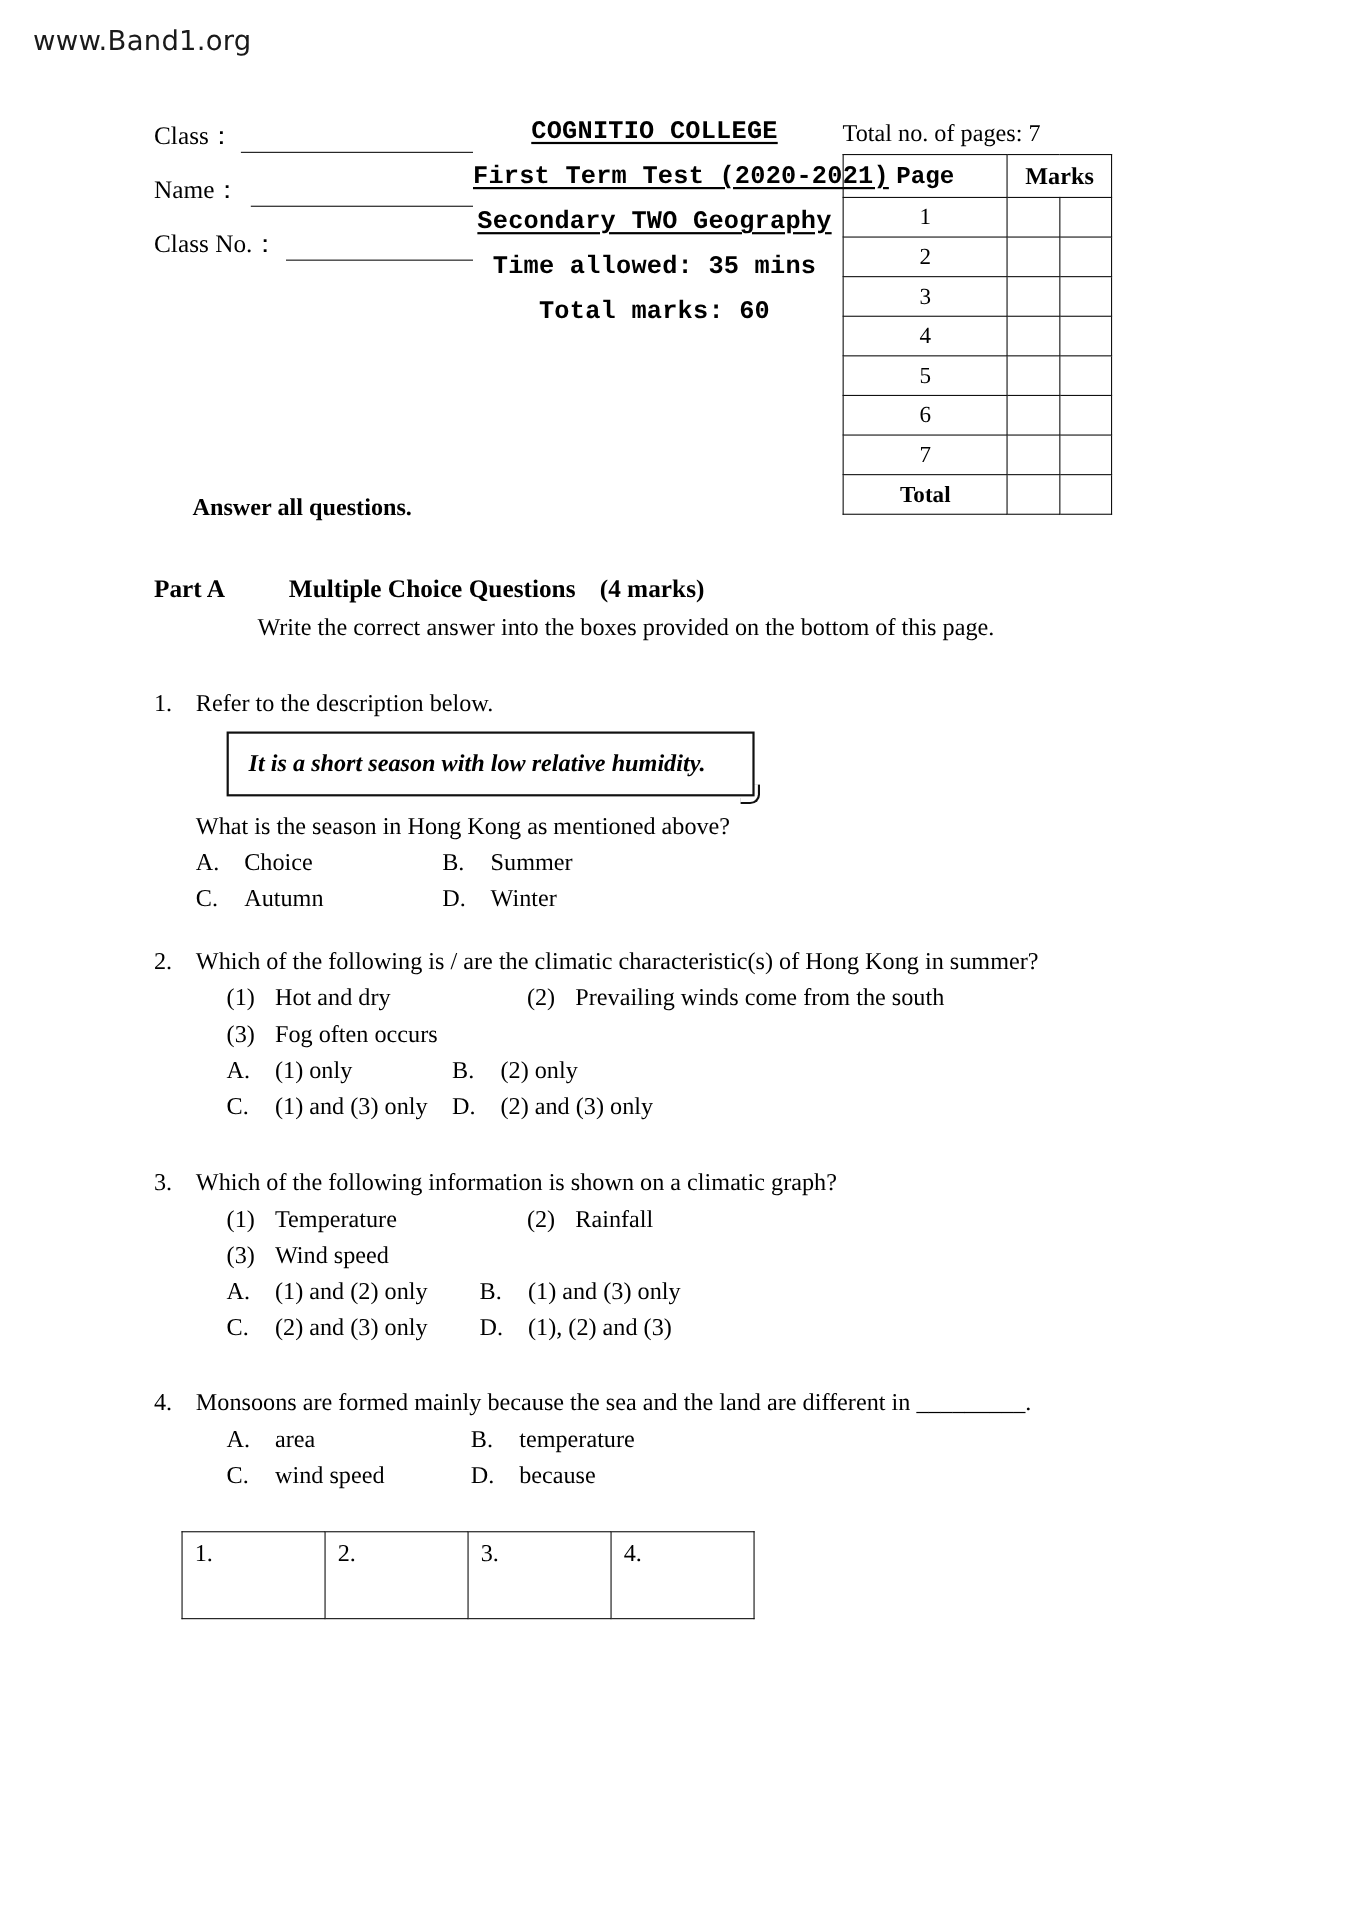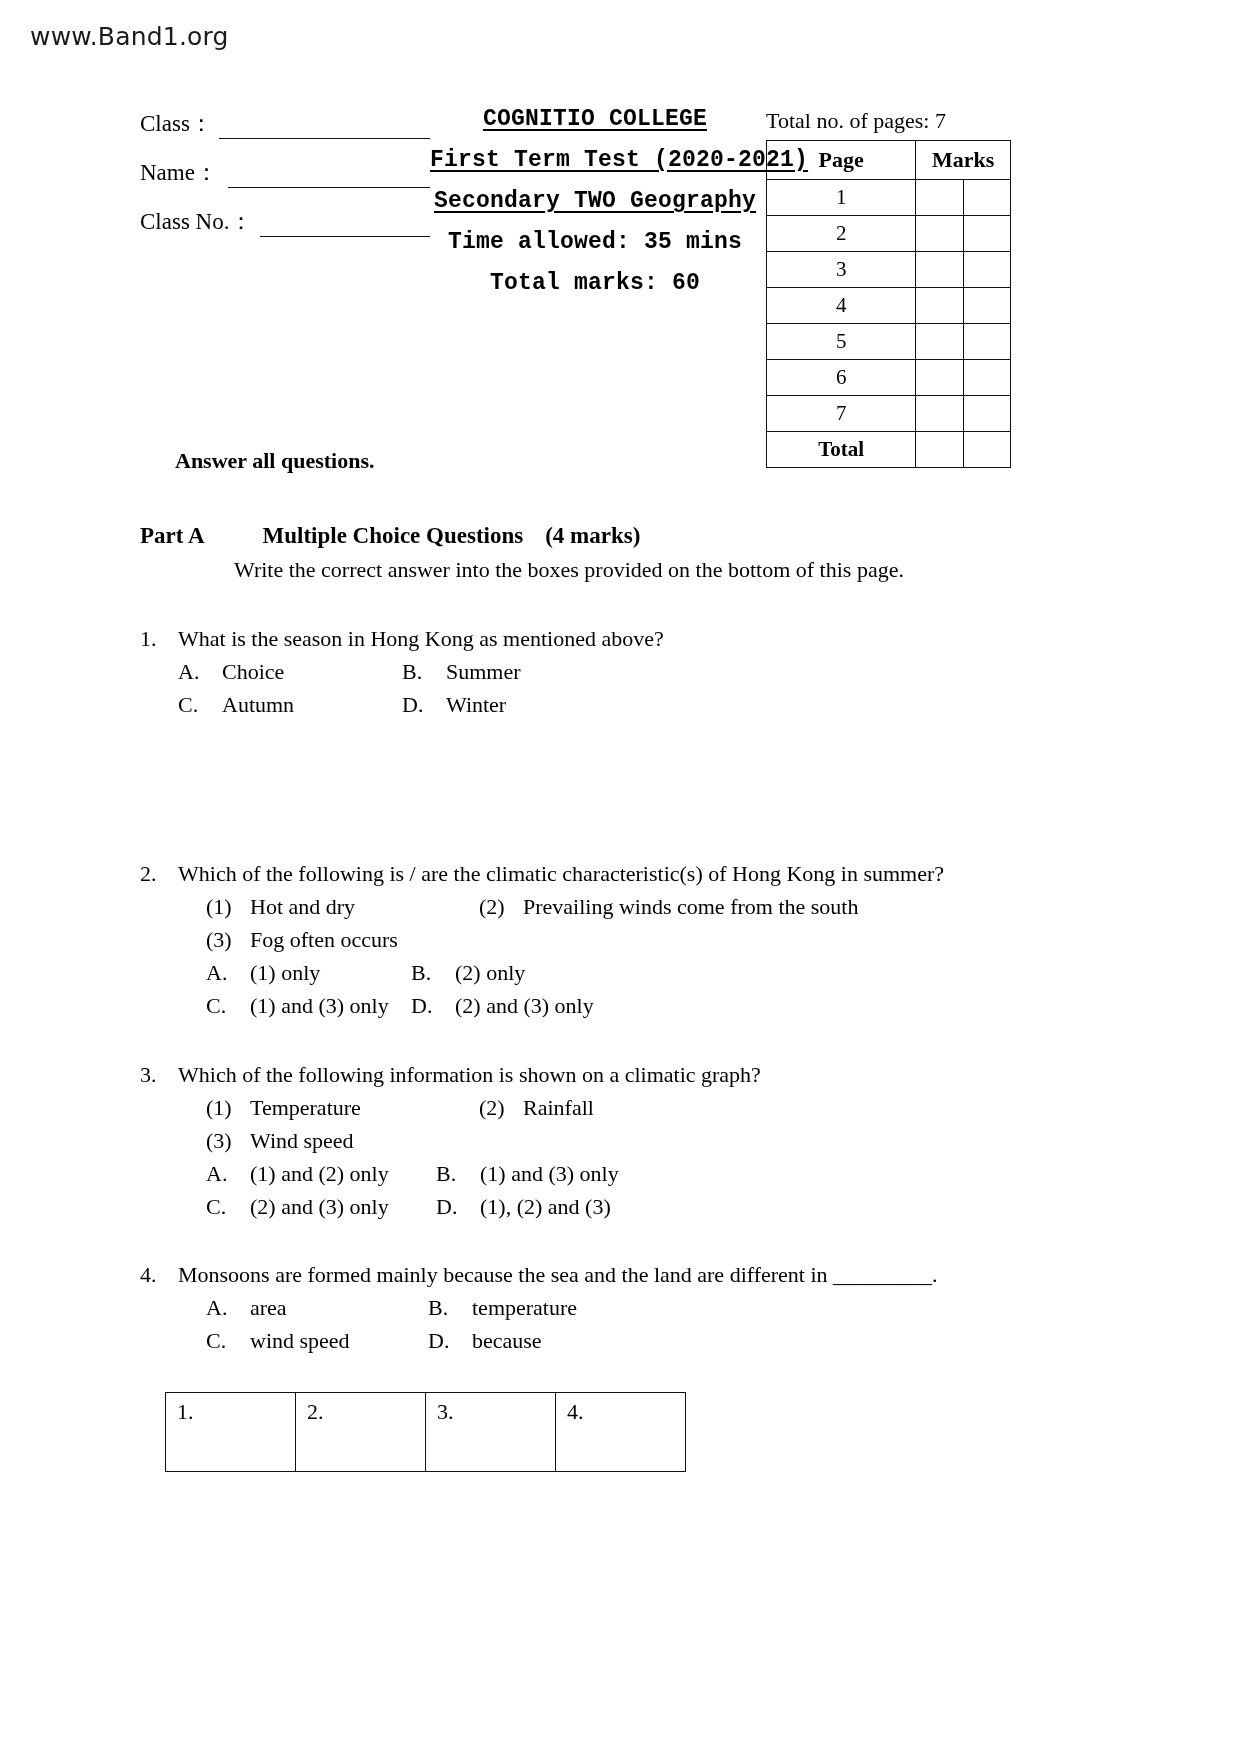--- a/index.html
+++ b/index.html
@@ -116,21 +116,21 @@
     text-align: center;
     font-size: 21px;
     font-weight: normal;
     padding: 0;
   }
   table.marks th {
     font-weight: bold;
     font-size: 22px;
     height: 38px;
   }
-  table.marks .c-page { width: 108px; }
+  table.marks .c-page { width: 108px; font-family: Liberation Mono, monospace; }
   table.marks .c-m1   { width: 68px; }
   table.marks .c-m2   { width: 69px; }
   table.marks tr.total td { font-weight: bold; }
 
   
   .answer-all {
     position: absolute;
     left: 175px;
     top: 448px;
     font-size: 22px;
@@ -323,20 +323,24 @@
   <div class="answer-all">Answer all questions.</div>
 
   <div class="parta">
     <span>Part A</span><span class="sp1"></span><span>Multiple Choice Questions</span><span class="sp2"></span><span>(4 marks)</span>
   </div>
   <div class="parta-note">Write the correct answer into the boxes provided on the bottom of this page.</div>
 
   <div class="q" style="left:140px; top:622px; width:900px;">
     <span class="num">1.</span>
     <div class="body">
+      <div class="stem">Refer to the description below.</div>
+      <div class="stimwrap">
+        <div class="stimbox">It is a short season with low relative humidity.</div>
+      </div>
       <div class="stem">What is the season in Hong Kong as mentioned above?</div>
       <div class="optrow">
         <span class="cell" style="width:224px;">
           <span class="key">A.</span>
           <span class="txt">Choice</span>
         </span>
         <span class="cell">
           <span class="key">B.</span>
           <span class="txt">Summer</span>
         </span>

